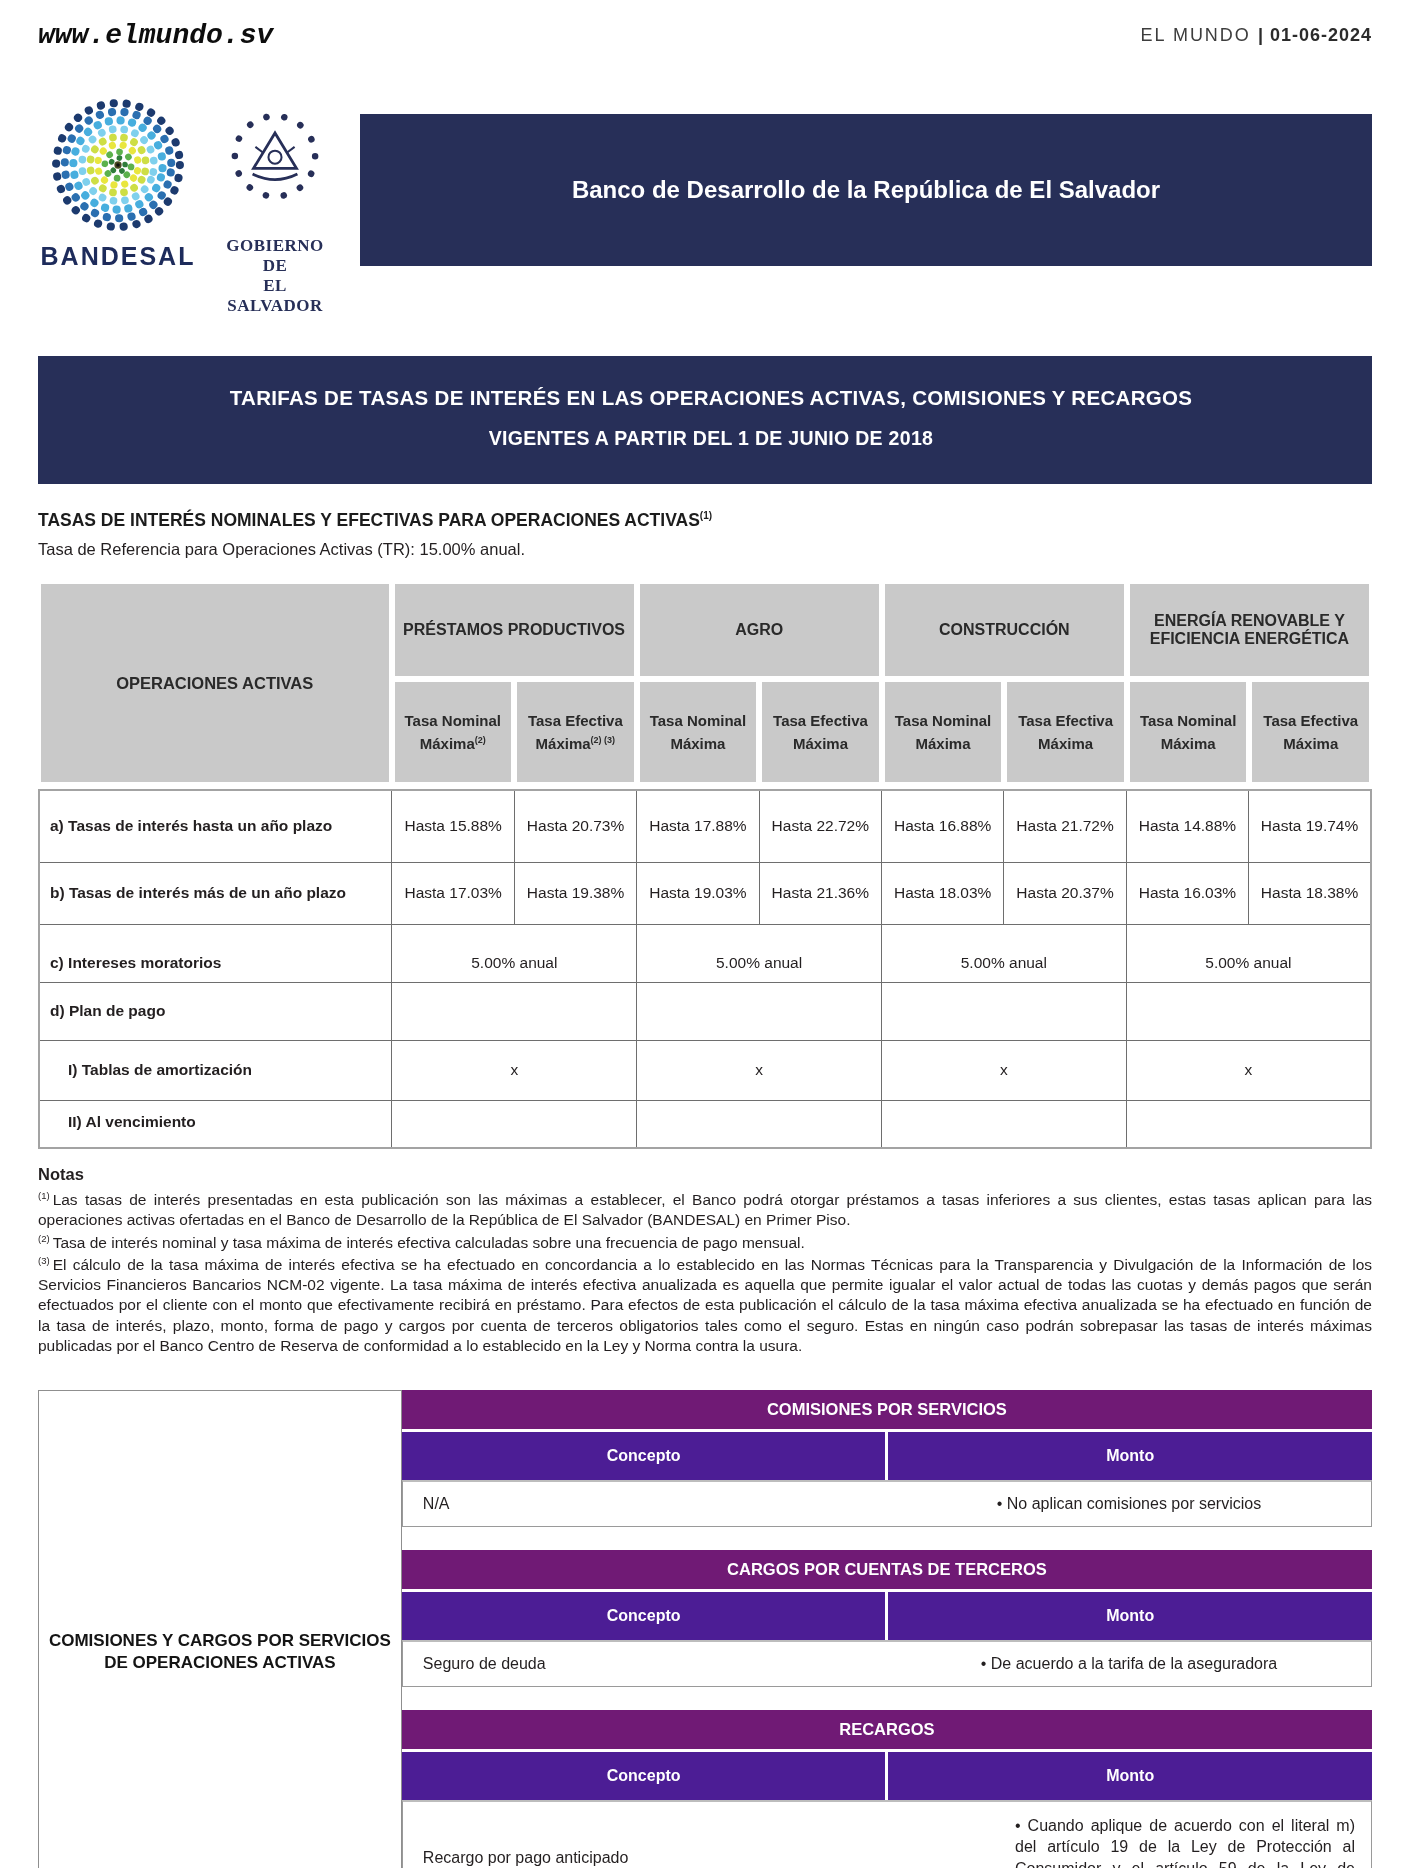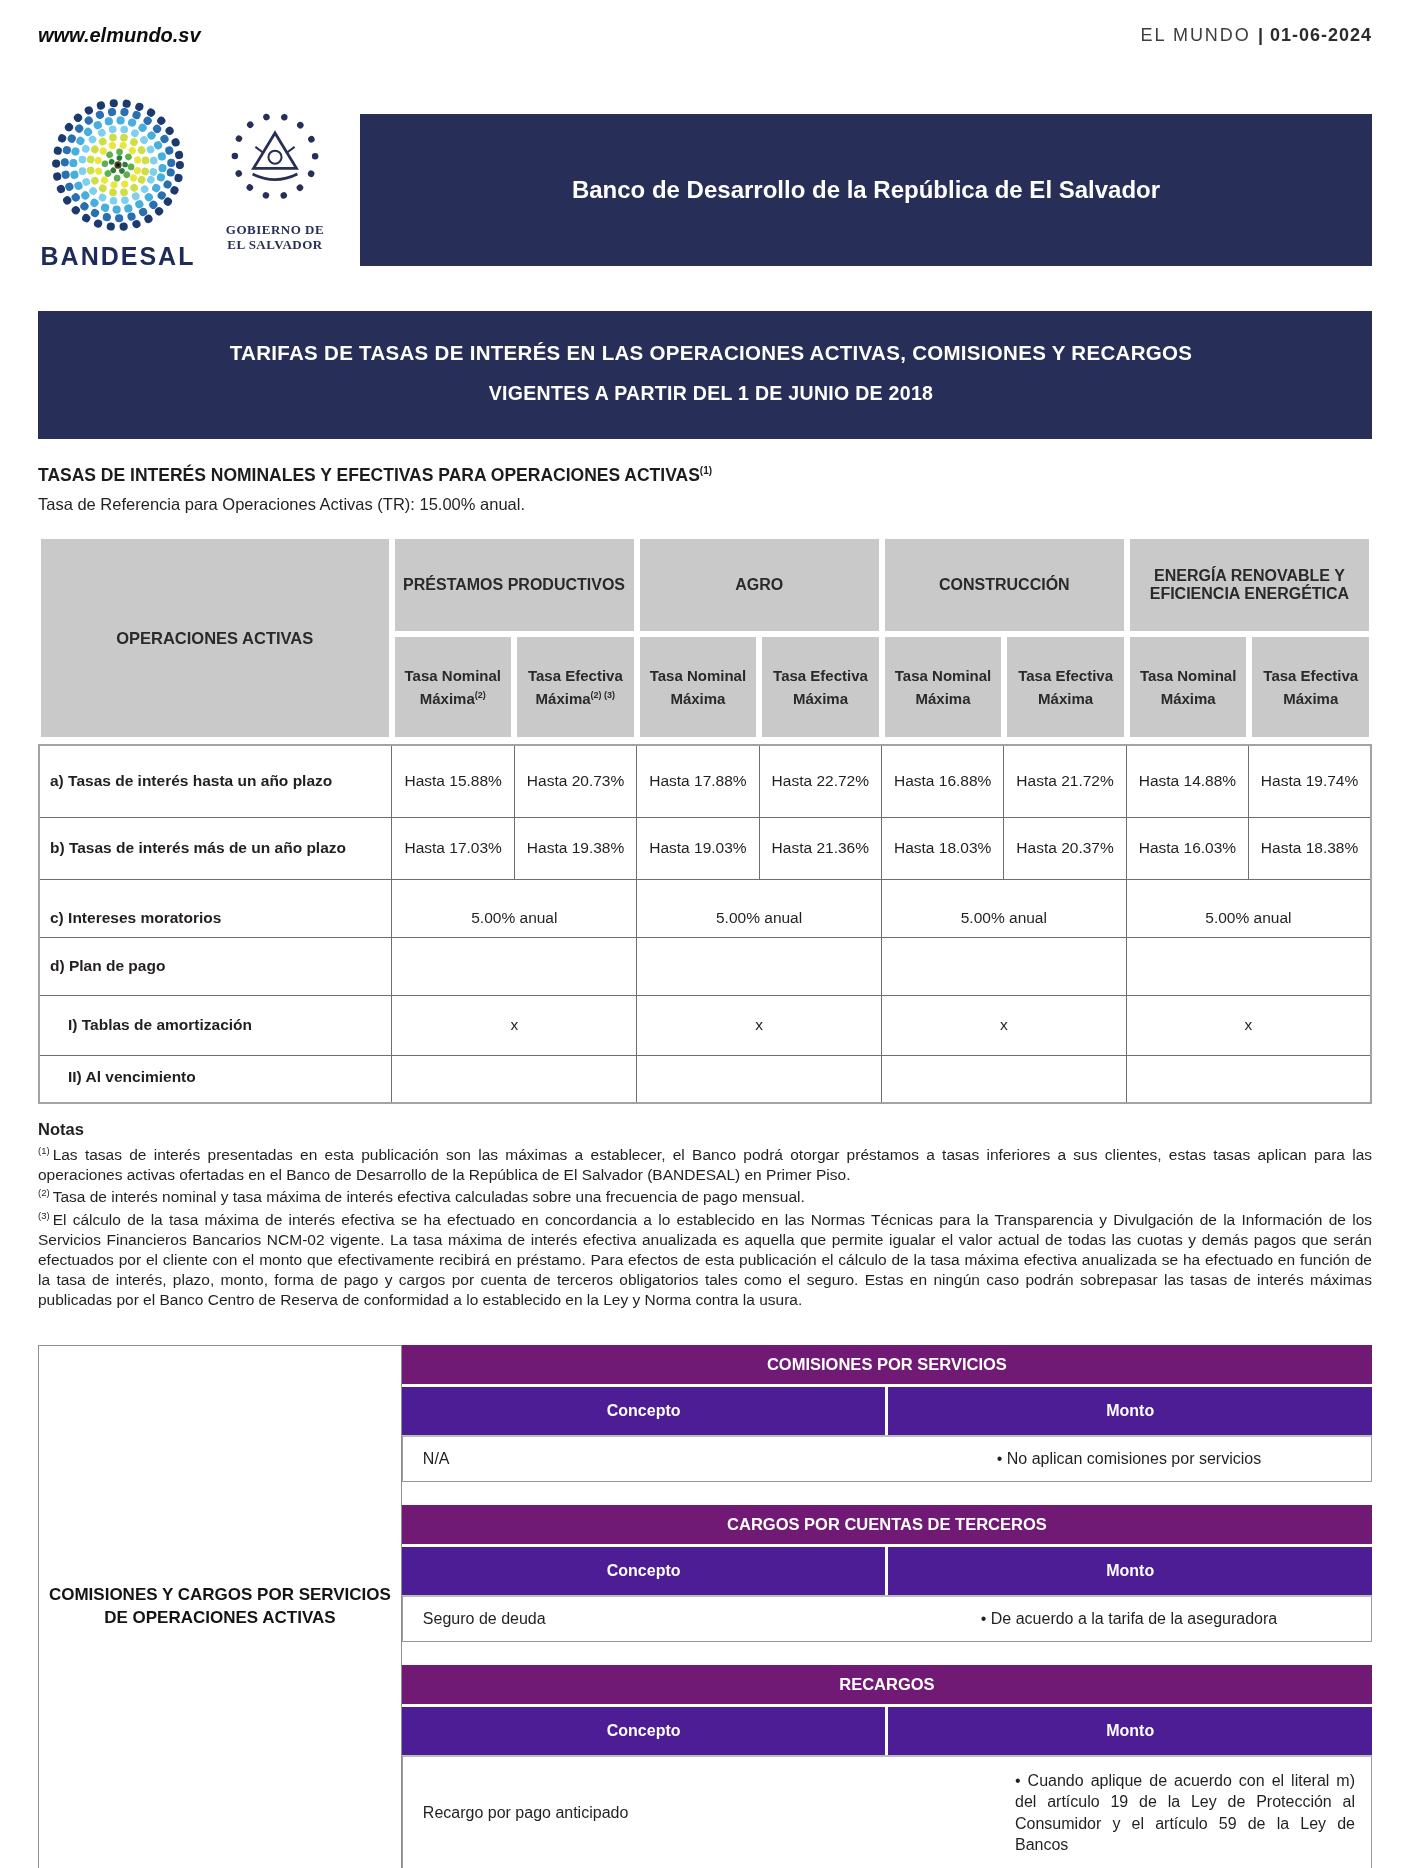--- a/index.html
+++ b/index.html
@@ -6,33 +6,33 @@
   html,body { background:#ffffff; }
   body {
     width:1410px; min-height:1868px; margin:0 auto;
     font-family:"Liberation Sans", sans-serif;
     color:#231f20;
   }
   .page { padding:12px 38px 120px 38px; }
 
   
   .masthead { display:flex; justify-content:space-between; align-items:center; height:46px; }
-  .site-logo { font-family:Liberation Sans, sans-serif; font-style:italic; font-weight:bold; font-size:20px; color:#0d0d0d; }
+  .site-logo { font-family:Liberation Mono, monospace; font-style:italic; font-weight:bold; font-size:28px; color:#0d0d0d; }
   .edition { font-size:18px; color:#3d3d3d; display:flex; align-items:center; gap:7px; }
   .edition .paper { letter-spacing:2px; font-weight:normal; }
   .edition .sep { font-weight:bold; color:#2b2b2b; }
   .edition .date { font-weight:bold; letter-spacing:1px; color:#2b2b2b; }
 
   
   .brand-row { display:flex; margin-top:38px; }
   .logos { display:flex; align-items:flex-start; gap:16px; width:318px; flex:none; }
   .bandesal { width:160px; text-align:center; }
   .bandesal-word { font-weight:bold; font-size:25px; letter-spacing:2px; color:#1d2b5b; margin-top:4px; }
   .gobierno { width:122px; text-align:center; padding-top:8px; }
-  .gob-word { font-family:"Liberation Serif", serif; font-weight:bold; font-size:13px; line-height:1.18; letter-spacing:0.5px; color:#272f58; margin-top:2px; }
+  .gob-word { font-family:"Liberation Serif", serif; font-weight:bold; font-size:17px; line-height:1.18; letter-spacing:0.5px; color:#272f58; margin-top:16px; }
   .bank-banner {
     flex:1; margin-left:4px; margin-top:18px; height:152px;
     background:#272f58; color:#ffffff;
     display:flex; align-items:center; justify-content:center;
     font-weight:bold; font-size:24px;
   }
 
   
   .title-banner {
     margin-top:40px; background:#272f58; color:#ffffff;

